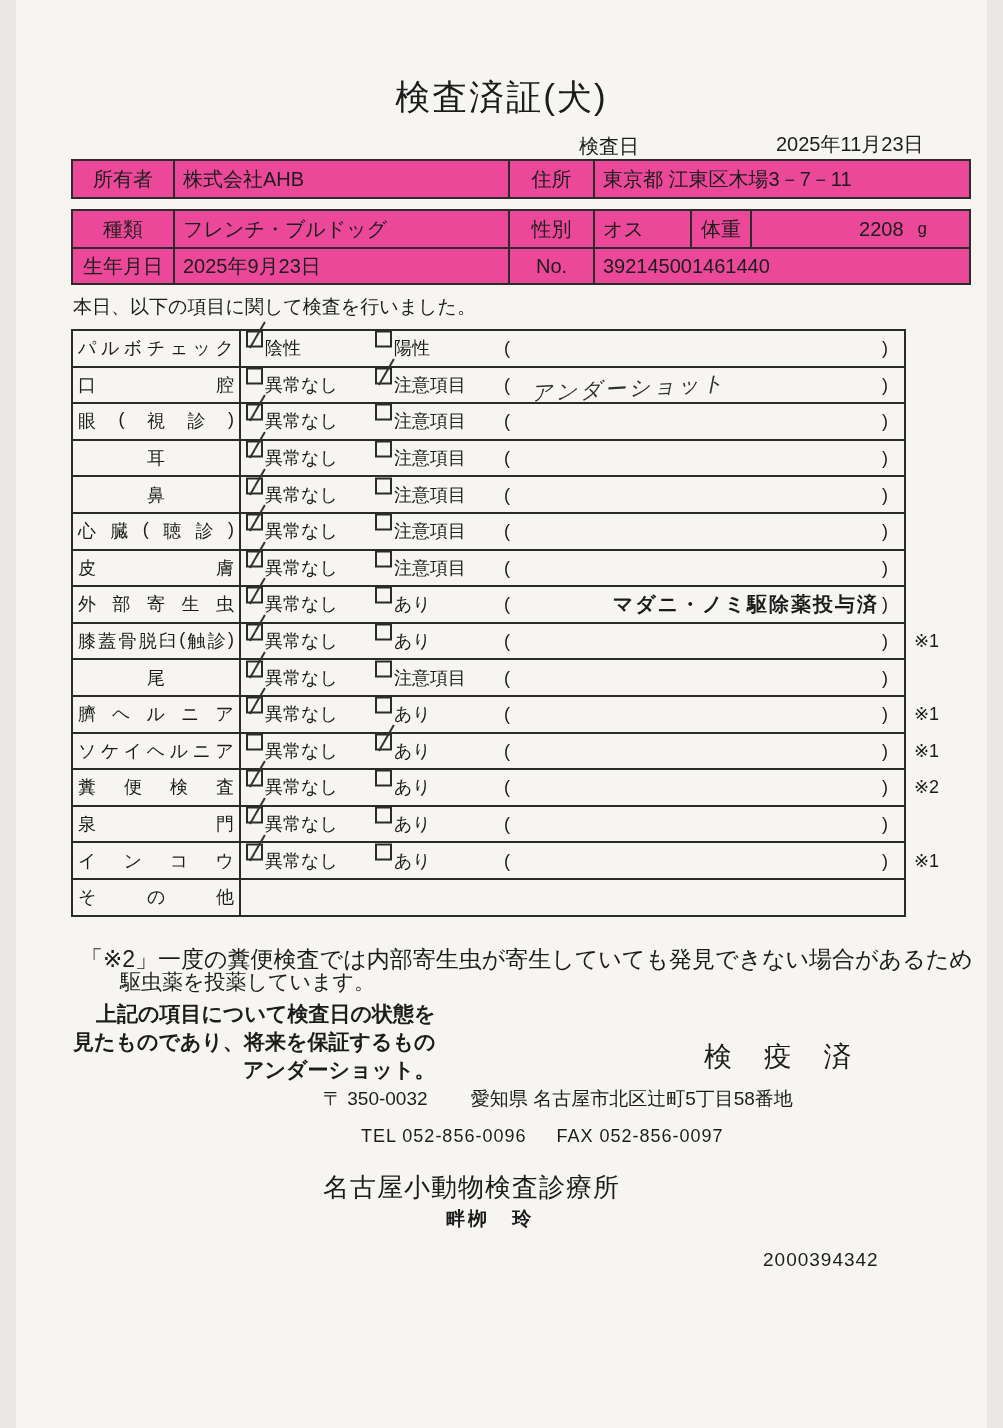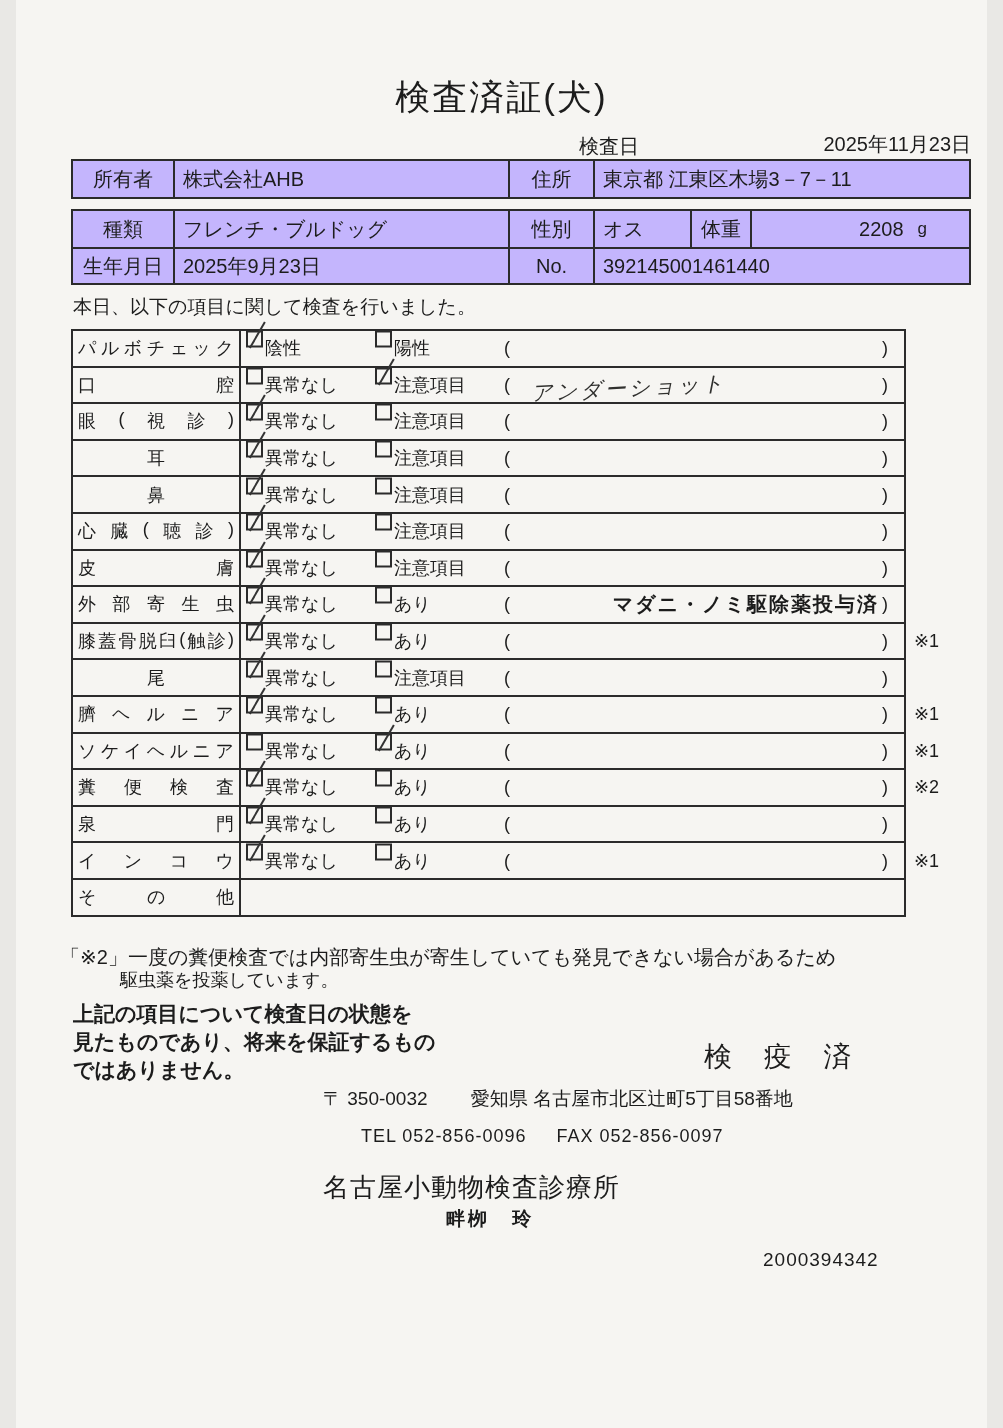--- a/index.html
+++ b/index.html
@@ -11,24 +11,24 @@
     font-family:"Liberation Sans","DejaVu Sans",sans-serif;
     color:#1c1c1c;
     overflow:hidden;
   }
   
   .title {
     position:absolute; top:74px; left:0; width:100%;
     text-align:center; font-size:35px; letter-spacing:2px; font-weight:500;
   }
   .date-label { position:absolute; top:133px; left:563px; font-size:20px; }
-  .date-value { position:absolute; top:131px; left:760px; width:195px; text-align:right; font-size:20px; }
+  .date-value { position:absolute; top:131px; left:760px; width:195px; font-size:20px; }
 
   
-  .tbl { position:absolute; left:55px; width:900px; border:2px solid #2b2b2b; box-sizing:border-box; display:grid; background:#c4b5fd; }
+  .tbl { position:absolute; left:55px; width:900px; border:2px solid #2b2b2b; box-sizing:border-box; display:grid; background:#ec4899; }
   .tbl .cell {
     border-left:2px solid #2b2b2b; box-sizing:border-box;
     display:flex; align-items:center; font-size:20px;
     padding:16px 8px; height:36px; overflow:hidden; white-space:nowrap;
   }
   .tbl .cell.first { border-left:none; }
   .tbl .cell.lab { justify-content:center; padding:0 4px; }
   .tbl .cell.bt { border-top:2px solid #2b2b2b; }
   .tbl1 { top:159px; grid-template-columns:100px 335px 85px 376px; }
   .tbl2 { top:209px; grid-template-columns:100px 335px 85px 97px 60px 219px; }
@@ -61,23 +61,23 @@
   .note { left:278px; width:360px; text-align:right; }
   .note.printed { font-weight:700; font-size:20px; letter-spacing:2px; }
   .note.handwritten {
     font-style:italic; font-weight:300; font-size:21px; letter-spacing:3px;
     color:#30302e; transform:translateY(-54%) rotate(-3deg); text-align:left; left:290px;
   }
   .mark { position:absolute; left:calc(100% + 10px); top:50%; transform:translateY(-50%); font-size:18px; white-space:nowrap; }
 
   
   .fn1 { position:absolute; top:918px; left:56px; font-size:17.5px; }
-  .fn2 { position:absolute; top:944px; left:44px; font-size:20px; }
-  .fn2b { position:absolute; top:968px; left:104px; font-size:18px; }
-  .disclaimer { position:absolute; top:1000px; left:57px; font-size:21px; font-weight:600; line-height:28px; }
+  .fn2 { position:absolute; top:944px; left:64px; font-size:23px; }
+  .fn2b { position:absolute; top:968px; left:104px; font-size:21px; }
+  .disclaimer { position:absolute; top:1000px; left:57px; font-size:21px; font-weight:600; line-height:28px;text-align:right; }
   .stamp { position:absolute; top:1038px; left:688px; font-size:28px; letter-spacing:12px; font-weight:500; }
   .postal-line { position:absolute; top:1086px; left:307px; font-size:19px; font-weight:500; }
   .postal-line .addr { margin-left:38px; }
   .telfax { position:absolute; top:1126px; left:345px; font-size:18px; letter-spacing:1px; }
   .telfax .fax { margin-left:24px; }
   .clinic { position:absolute; top:1170px; left:307px; font-size:26px; letter-spacing:1px; }
   .vet { position:absolute; top:1206px; left:430px; font-size:19px; letter-spacing:3px; word-spacing:14px;font-weight:bold; }
   .serial { position:absolute; top:1249px; left:747px; font-size:19px; letter-spacing:1px; }
 </style>
 </head>
@@ -434,21 +434,21 @@
         <div class="cl-content"></div>
       </div>
     </div>
 
   <div class="fn2">「※2」一度の糞便検査では内部寄生虫が寄生していても発見できない場合があるため</div>
   <div class="fn2b">駆虫薬を投薬しています。</div>
 
   <div class="disclaimer">
     <div>上記の項目について検査日の状態を</div>
     <div>見たものであり、将来を保証するもの</div>
-    <div>ではありません。</div>
+    <div>アンダーショット。</div>
   </div>
 
   <div class="stamp">検 疫 済</div>
 
   <div class="postal-line">
     <span>〒 350-0032</span>
     <span class="addr">愛知県 名古屋市北区辻町5丁目58番地</span>
   </div>
 
   <div class="telfax">

